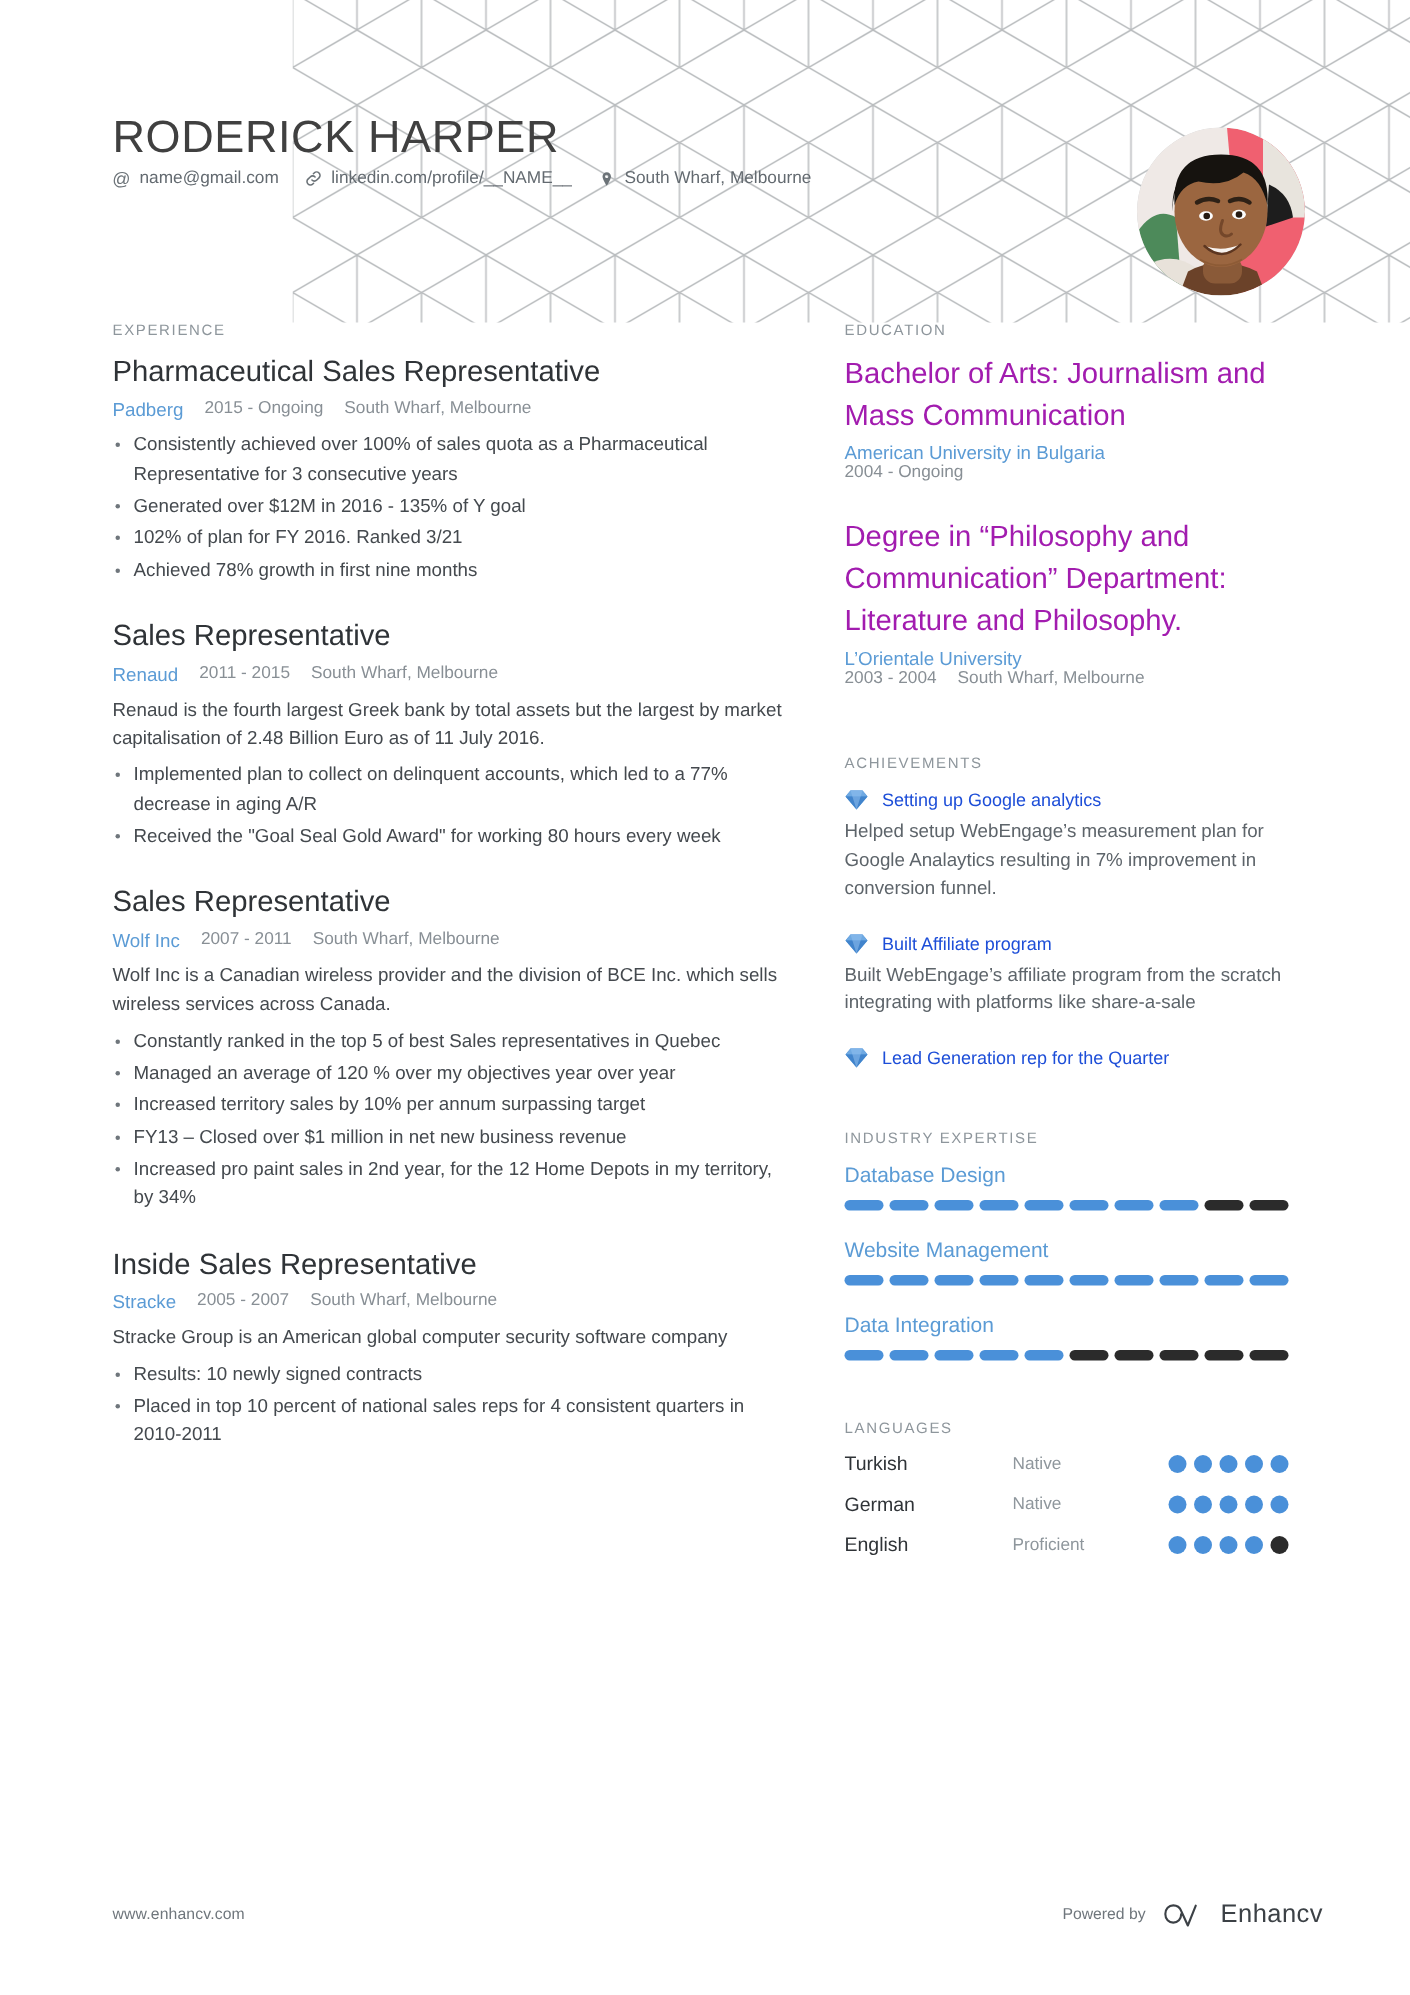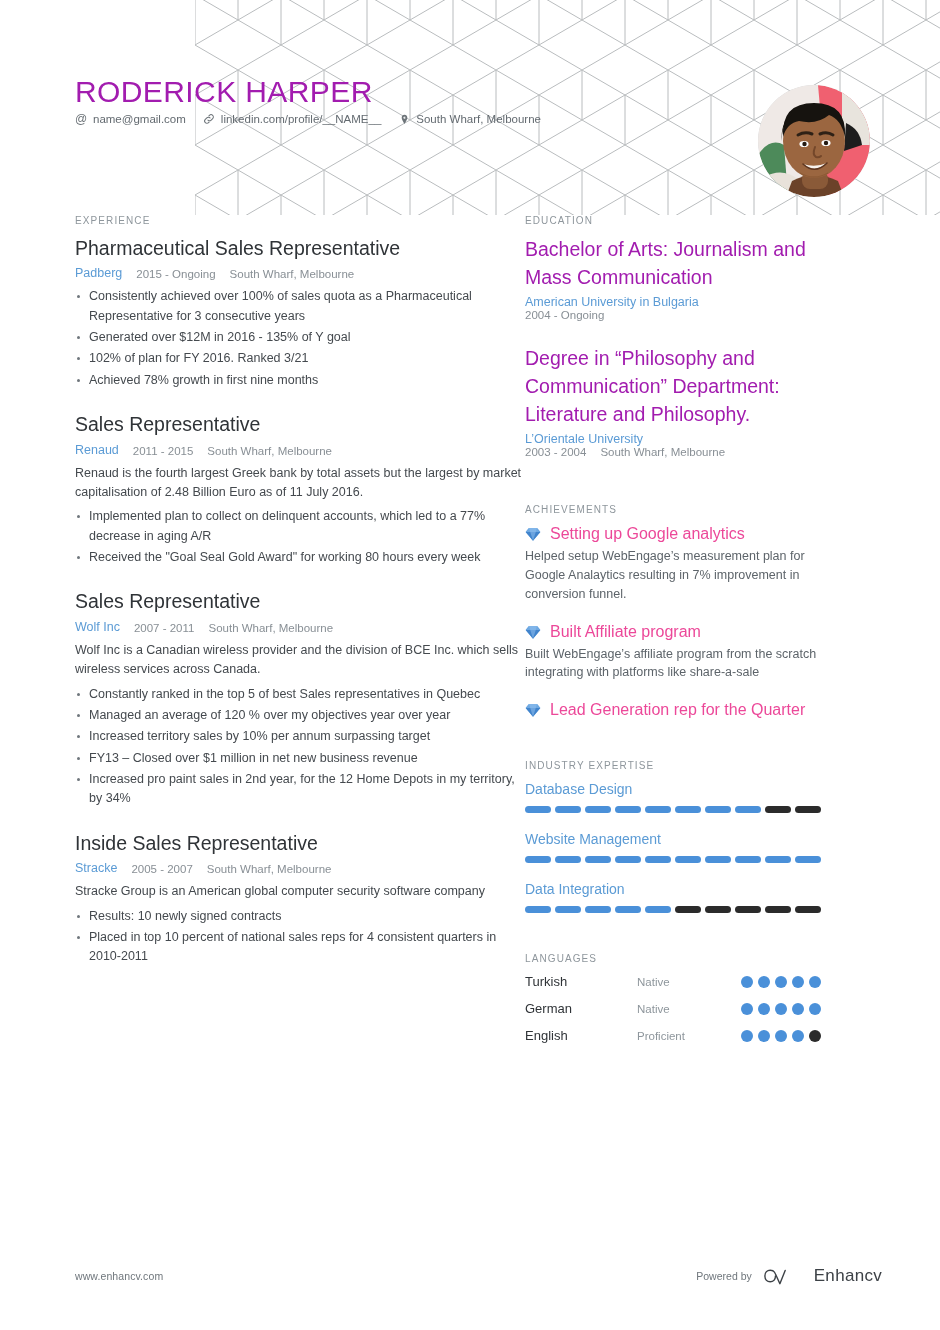--- a/index.html
+++ b/index.html
@@ -29,21 +29,21 @@
     opacity: 1;
     pointer-events: none;
   }
   .name {
     position: absolute;
     top: 75px;
     left: 75px;
     font-size: 30px;
     font-weight: 400;
     letter-spacing: 0.4px;
-    color: #a21caf;
+    color: #404040;
     white-space: nowrap;
   }
   .contact-row {
     position: absolute;
     top: 113px;
     left: 75px;
     display: flex;
     align-items: center;
     gap: 17px;
     white-space: nowrap;
@@ -76,20 +76,21 @@
     overflow: hidden;
     z-index: 3;
     background: #d8d8d8;
   }
   .avatar svg { display: block; width: 100%; height: 100%; }
 
   
   .content {
     display: flex;
     padding: 0 104px 0 75px;
+    gap: 38px;
   }
   .col-left { width: 450px; flex: none; }
   .col-right { width: 307px; flex: none; }
 
   .section-label {
     font-size: 10px;
     letter-spacing: 1.1px;
     color: #8e969c;
     text-transform: uppercase;
     margin-bottom: 10px;
@@ -107,21 +108,21 @@
   }
   .entry-title-sm {
     font-size: 19.5px;
     font-weight: 400;
     color: #a21caf;
     line-height: 1.42;
     margin-bottom: 4px;
   }
   .entry-meta {
     display: flex;
-    align-items: flex-end;
+    align-items: flex-start;
     gap: 14px;
     margin-bottom: 7px;
     flex-wrap: wrap;
   }
   .entry-company {
     font-size: 12.5px;
     color: #5b9bd5;
   }
   .entry-dates, .entry-location {
     font-size: 11.5px;
@@ -160,22 +161,22 @@
   
   .ach-block { margin-bottom: 19px; }
   .ach-head {
     display: flex;
     align-items: center;
     gap: 9px;
     margin-bottom: 4px;
   }
   .gem-icon { width: 16px; height: 16px; flex: none; display: block; }
   .ach-title {
-    font-size: 16px;
-    color: #ec4899;
+    font-size: 12px;
+    color: #1d4ed8;
     font-weight: 400;
   }
   .ach-text {
     font-size: 12.5px;
     line-height: 1.5;
     color: #5d646a;
   }
 
   
   .skill-block { margin-bottom: 18px; }
@@ -236,21 +237,21 @@
   }
   .powered {
     display: flex;
     align-items: center;
     gap: 12px;
   }
   .powered-label { font-size: 10.5px; color: #6f767c; }
   .brand {
     display: flex;
     align-items: flex-start;
-    gap: 20px;
+    gap: 8px;
   }
   .brand-name {
     font-size: 17px;
     color: #3c4146;
     letter-spacing: 0.3px;
   }
 
   .mt-sep { height: 22px; }
 </style>
 </head>

